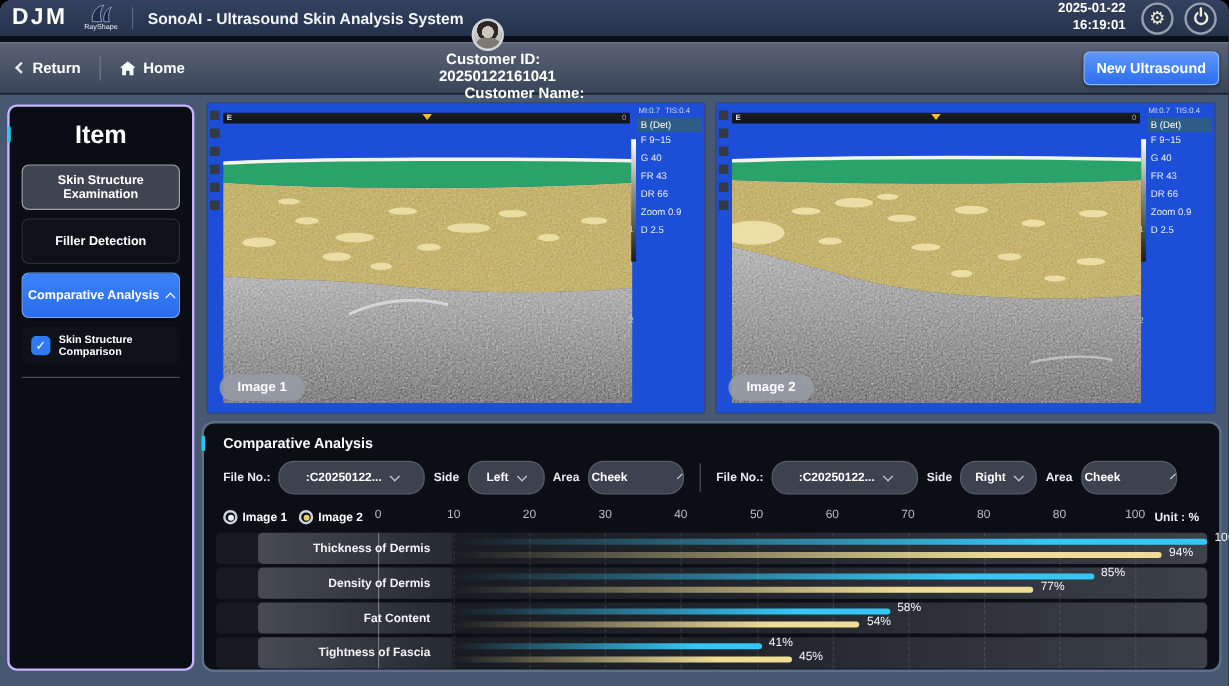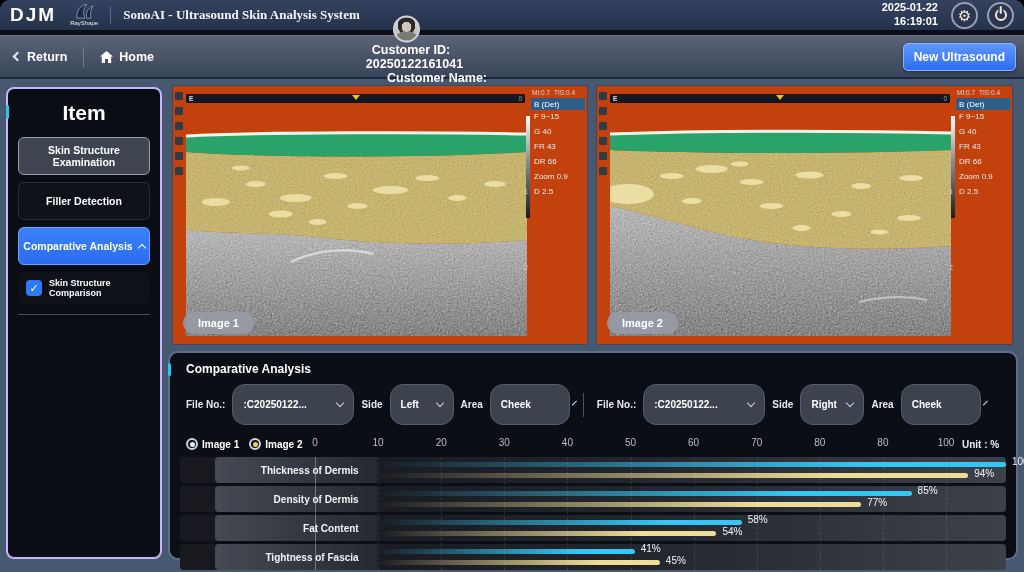--- a/index.html
+++ b/index.html
@@ -6,21 +6,21 @@
   html,body { background:#000; }
   body { font-family:"Liberation Sans", sans-serif; }
   .app { position:relative; width:1024px; height:572px; background:#475871; overflow:hidden; border-radius:10px 10px 0 0; }
 
   
   .topbar { position:relative; height:30px; background:linear-gradient(#34425f,#26324b); display:flex; align-items:center; padding:0 10px; }
   .logo-djm { color:#fff; font-size:19px; font-weight:bold; letter-spacing:2px; margin-right:14px; }
   .logo-rs { display:flex; flex-direction:column; align-items:center; margin-right:12px; line-height:1; }
   .logo-rs span { color:#e8ecf4; font-size:6px; margin-top:1px; }
   .tb-div { width:1px; height:18px; background:#5a6880; margin-right:12px; }
-  .app-title { color:#f2f5fa; font-size:13px; font-weight:bold;font-family:Liberation Serif, serif; }
+  .app-title { color:#f2f5fa; font-size:13px; font-weight:bold; }
   .top-right { margin-left:auto; display:flex; align-items:center; gap:9px; }
   .datetime { color:#fff; font-size:11px; font-weight:bold; text-align:right; line-height:1.25; margin-right:4px; }
   .circle-btn { width:27px; height:27px; border-radius:50%; border:2px solid #97a0b0; background:#2c3650; display:flex; align-items:center; justify-content:center; cursor:pointer; }
   .gear-glyph { color:#efecda; font-size:15px; line-height:1; }
   .power-glyph { width:12px; height:12px; border:2px solid #efecda; border-radius:50%; position:relative; }
   .power-glyph::after { content:''; position:absolute; top:-3px; left:50%; transform:translateX(-50%); width:5px; height:4px; background:#2c3650; }
   .power-glyph::before { content:''; position:absolute; top:-5px; left:50%; transform:translateX(-50%); width:2.5px; height:8px; background:#efecda; border-radius:2px; z-index:2; }
   .topbar-sep { height:5px; background:#0a0f1a; }
 
   
@@ -50,21 +50,21 @@
   .sb-btn.gray { background:#3e4450; border-color:#9aa0ab; }
   .sb-btn.dark { background:#0e1117; border-color:#2a2e36; }
   .sb-btn.blue { background:linear-gradient(#3b82f7,#2a6cf0); border-color:#6ea4ff; }
   .chev-up { width:6px; height:6px; border-right:1.8px solid #fff; border-bottom:1.8px solid #fff; transform:rotate(-135deg); margin-top:3px; }
   .sb-sub { background:#0e1117; border-radius:6px; height:32px; display:flex; align-items:center; padding:0 8px; gap:7px; cursor:pointer; }
   .checkbox { width:16px; height:16px; background:#2f7bf6; border-radius:4px; color:#fff; font-size:11px; display:flex; align-items:center; justify-content:center; flex:0 0 auto; }
   .sb-sub-label { color:#fff; font-size:9px; font-weight:bold; }
   .sb-divider { border:none; border-top:1px solid #434b58; margin-top:10px; }
 
   
-  .img-panel { position:absolute; top:6px; width:416px; height:260px; background:#c2410c; border:1px solid #3c485e; border-radius:2px; }
+  .img-panel { position:absolute; top:6px; width:416px; height:260px; background:#1d4ed8; border:1px solid #3c485e; border-radius:2px; }
   #panel1 { left:172px; }
   #panel2 { left:596px; width:417px; }
   .tgc { position:absolute; left:2px; top:6px; display:flex; flex-direction:column; gap:7px; }
   .tgc i { width:8px; height:8px; background:#323a46; border-radius:1px; }
   .ruler { position:absolute; left:13px; right:62px; top:8px; height:9px; background:linear-gradient(#191c22,#101318); border-radius:1px; }
   .ruler .e-mark { position:absolute; left:3px; top:1px; color:#dfe3e8; font-size:6.5px; font-weight:bold; }
   .ruler .tri { position:absolute; left:50%; top:1px; transform:translateX(-50%); width:0; height:0; border:4px solid transparent; border-top:5px solid #f0c22e; }
   .ruler .zero { position:absolute; right:3px; top:1px; color:#9aa0a8; font-size:6.5px; }
   .us-svg { position:absolute; left:13px; top:20px; width:341px; height:230px; }
   .gsbar { position:absolute; right:57px; top:30px; width:4px; height:102px; background:linear-gradient(#ffffff,#8a8a8a 45%,#1c1c1c); }
@@ -74,21 +74,21 @@
   .mitis { display:flex; gap:4px; font-size:6.5px; color:#d6dade; padding-left:1px; }
   .p-mode { background:#2d5c86; color:#fff; font-size:8px; padding:1.5px 3px; margin-top:2px; }
   .p-line { font-size:8px; padding:1px 3px; line-height:1.62; }
   .img-pill { position:absolute; left:10px; bottom:10px; background:rgba(150,156,168,.85); color:#fff; font-size:11px; font-weight:bold; border-radius:13px; padding:5px 15px; }
 
   
   .bottom-panel { position:absolute; left:168px; top:272px; width:850px; height:209px; background:#0b0e15; border:2px solid #5f6f8a; border-radius:10px; }
   .bp-accent { position:absolute; left:-2px; top:10px; width:3px; height:13px; background:#27c7ee; border-radius:2px; }
   .bp-title { color:#fff; font-size:12px; font-weight:bold; margin:9px 0 0 16px; }
   .controls { display:flex; align-items:center; margin:8px 10px 0 16px; gap:7px; color:#e8eaee; font-size:10px; font-weight:bold; }
-  .dd { display:inline-flex; align-items:center; justify-content:space-between; background:#3d434e; border:1px solid #565d69; border-radius:13px; height:41px; padding:0 10px; color:#fff; font-size:10px; font-weight:bold; cursor:pointer; font-family:inherit; }
+  .dd { display:inline-flex; align-items:center; justify-content:center; background:#3d434e; border:1px solid #565d69; border-radius:13px; height:28px; padding:0 10px; color:#fff; font-size:10px; font-weight:bold; cursor:pointer; font-family:inherit; }
   .dd .chev-down { width:6px; height:6px; border-right:1.6px solid #cdd2da; border-bottom:1.6px solid #cdd2da; transform:rotate(45deg); margin:-3px 0 0 8px; }
   .dd.file { width:122px; } .dd.side { width:64px; } .dd.area { width:80px;gap:35px; }
   .ctl-div { width:1px; height:24px; background:#4a5160; margin:0 6px; }
 
   
   .chart { margin:9px 10px 0 10px; }
   .chart-header { display:flex; align-items:center; height:20px; }
   .legend { width:135px; display:flex; align-items:center; gap:10px; padding-left:6px; }
   .legend-item { display:flex; align-items:center; gap:4px; color:#fff; font-size:10px; font-weight:bold; cursor:pointer; }
   .radio { width:12px; height:12px; border:2px solid #cdd3db; border-radius:50%; display:flex; align-items:center; justify-content:center; }

